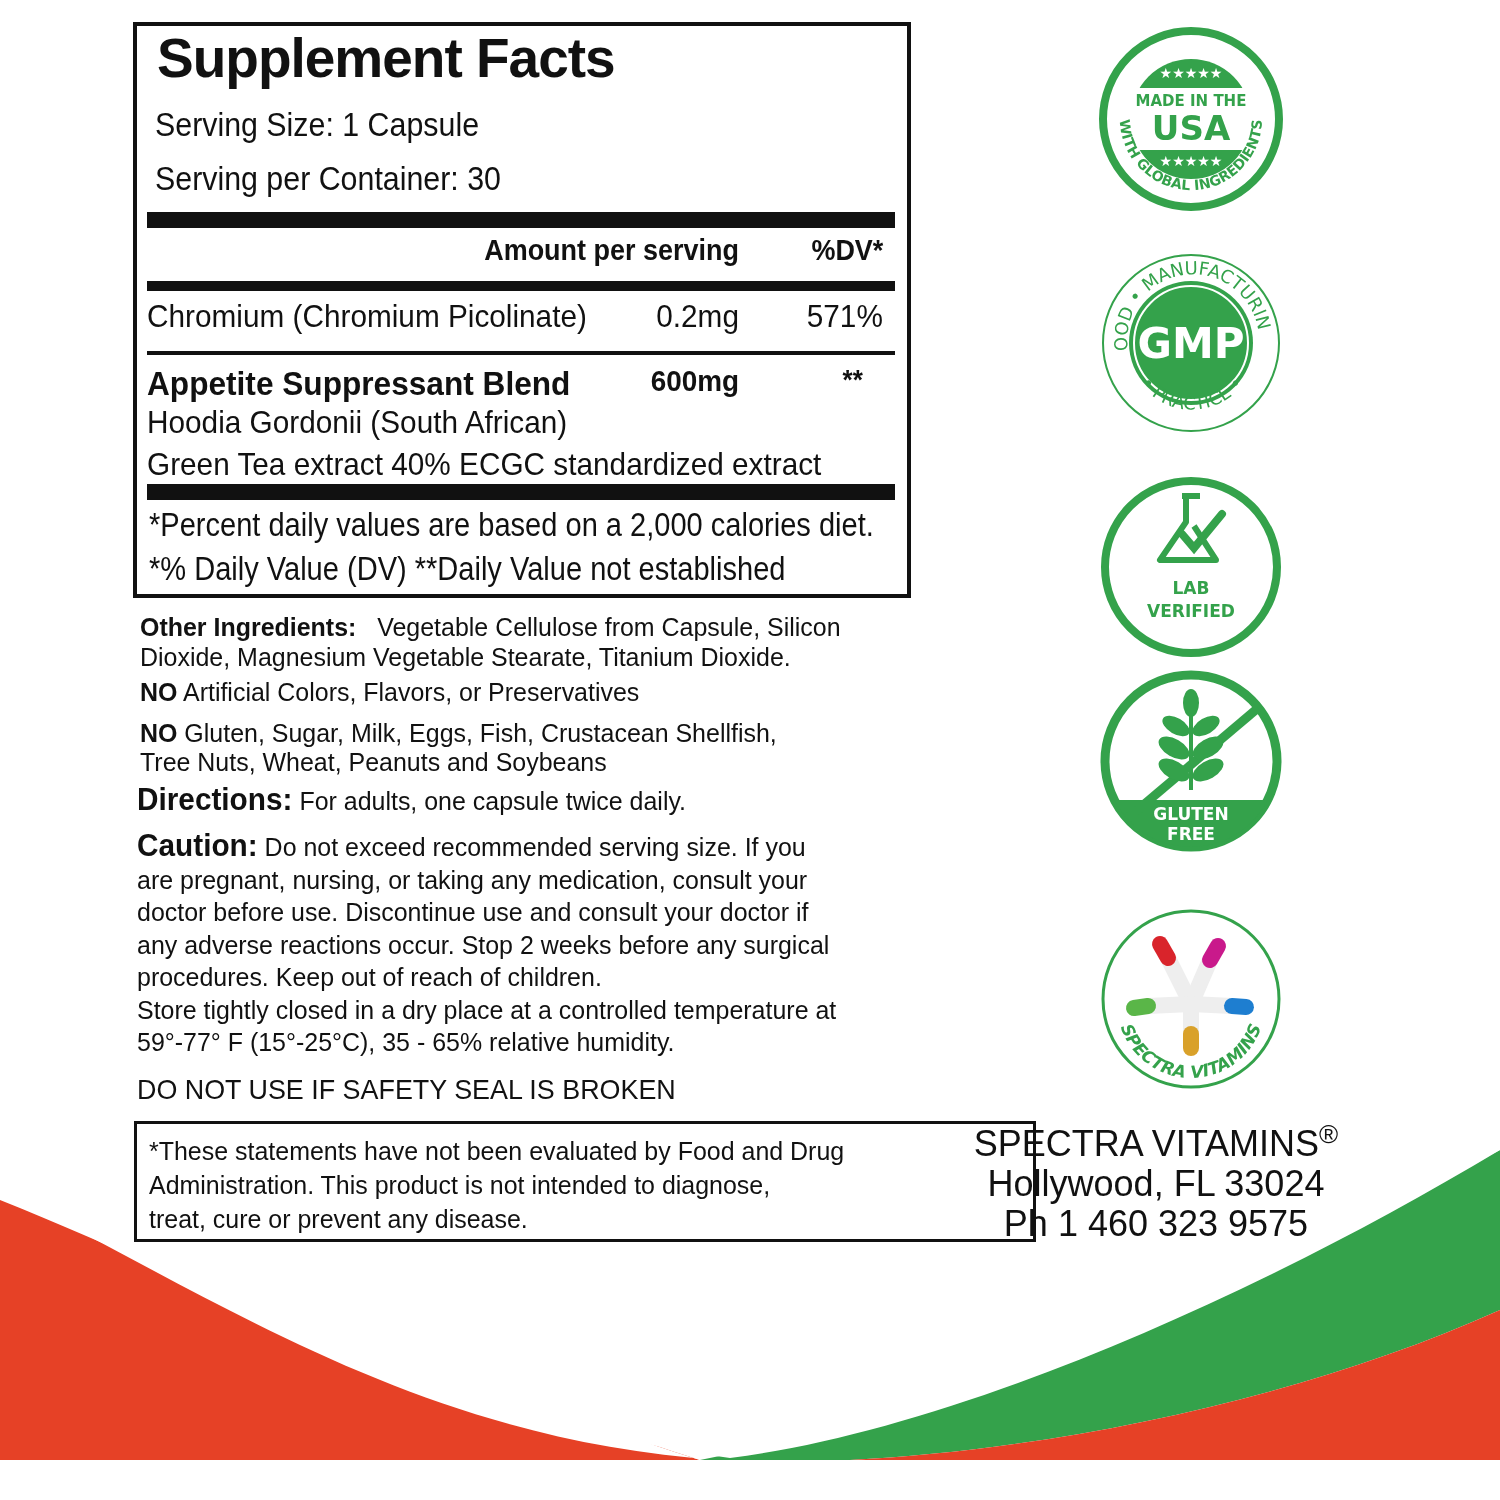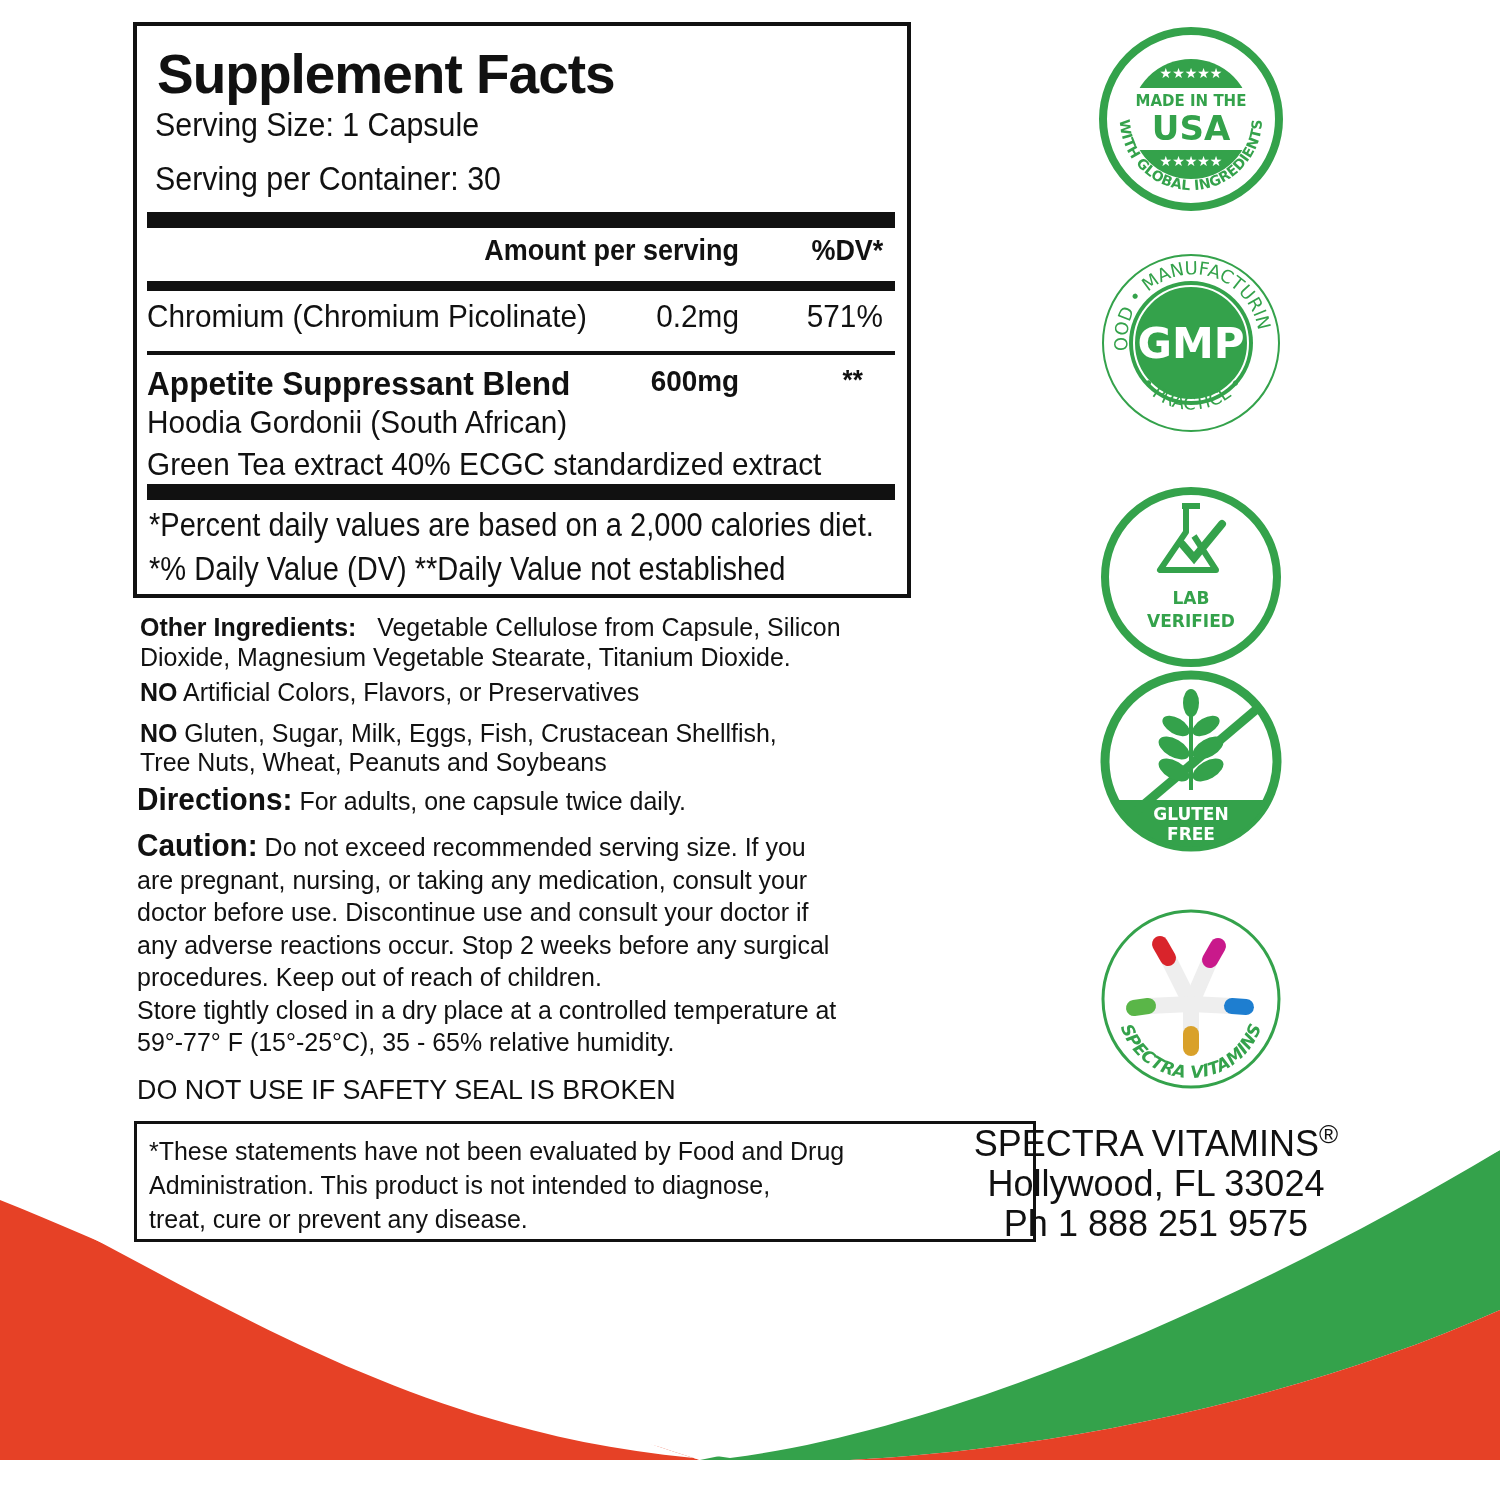--- a/index.html
+++ b/index.html
@@ -1,19 +1,19 @@
 <!DOCTYPE html>
 <html><head>
 <meta charset="utf-8">
 <style>
   html, body { margin:0; padding:0; }
   body { width:1500px; height:1500px; position:relative; background:#ffffff; overflow:hidden; font-family:"Liberation Sans", sans-serif; color:#111; }
   .bg-waves { position:absolute; left:0; top:0; width:1500px; height:1500px; z-index:0; }
   .facts-box { position:absolute; left:133px; top:22px; width:778px; height:576px; border:4px solid #111; box-sizing:border-box; background:#fff; z-index:1; }
-  .facts-title { position:absolute; left:20px; top:16px; font-size:55px; font-weight:900; letter-spacing:-1px; font-family:"Liberation Sans", sans-serif; transform:scaleX(1.0); }
+  .facts-title { position:absolute; left:20px; top:0; font-size:55px; font-weight:900; letter-spacing:-1px; font-family:"Liberation Sans", sans-serif; transform:scaleX(1.0); }
   .serving { position:absolute; left:18px; font-size:33px; transform-origin:left; transform:scaleX(0.92); }
   .bar { position:absolute; left:10px; right:12px; background:#111; }
   .hdr { position:absolute; top:208px; font-size:29px; font-weight:bold; transform:scaleX(0.93); transform-origin:right; }
   .row-text { position:absolute; font-size:32px; transform-origin:left; transform:scaleX(0.93); white-space:nowrap; }
   .right-al { transform-origin:right; }
   .footnote { position:absolute; left:12px; font-size:33px; white-space:nowrap; transform-origin:left; transform:scaleX(0.88); }
   .below { position:absolute; left:140px; font-size:26px; white-space:nowrap; z-index:1; transform-origin:left; transform:scaleX(0.96); }
   .below b { font-weight:bold; }
   .big-b { font-size:31px; font-weight:bold; }
   .caution { position:absolute; left:137px; top:830px; width:780px; font-size:26px; line-height:32.5px; z-index:1; }
@@ -105,21 +105,21 @@
 
 <div class="fda-box">
   <span>*These statements have not been evaluated by Food and Drug</span>
   <span>Administration. This product is not intended to diagnose,</span>
   <span>treat, cure or prevent any disease.</span>
 </div>
 
 <div class="company">
   <div style="margin-top:6px;"><span>SPECTRA VITAMINS</span><span class="reg">®</span></div>
   <div>Hollywood, FL 33024</div>
-  <div>Ph 1 888 251 9575</div>
+  <div>Ph 1 460 323 9575</div>
 </div>
 
 <div class="badge" style="top:26px;">
   <svg viewBox="0 0 186 186">
     <defs>
         <path id="usaArc" d="M 22 93 A 71 71 0 0 0 164 93"></path>
       </defs>
     <circle cx="93" cy="93" r="88" fill="none" stroke="#34A24B" stroke-width="8"></circle>
     <circle cx="93" cy="93" r="60" fill="#34A24B"></circle>
     <rect x="28" y="62" width="130" height="62" fill="#fff"></rect>
@@ -139,21 +139,21 @@
     </defs>
     <circle cx="93" cy="93" r="88" fill="none" stroke="#34A24B" stroke-width="2"></circle>
     <circle cx="93" cy="93" r="62" fill="#34A24B"></circle>
     <circle cx="93" cy="93" r="57" fill="none" stroke="#fff" stroke-width="2"></circle>
     <text x="93" y="108" text-anchor="middle" font-size="42" font-weight="bold" fill="#fff" font-family="DejaVu Sans, sans-serif">GMP</text>
     <text font-size="18" fill="#34A24B" font-family="DejaVu Sans, sans-serif"><textPath href="#gmpTop" startOffset="50%" text-anchor="middle">GOOD • MANUFACTURING</textPath></text>
     <text font-size="18" fill="#34A24B" font-family="DejaVu Sans, sans-serif"><textPath href="#gmpBot" startOffset="50%" text-anchor="middle">• PRACTICE •</textPath></text>
   </svg>
 </div>
 
-<div class="badge" style="top:484px;">
+<div class="badge" style="top:474px;">
   <svg viewBox="0 0 186 186">
     <circle cx="93" cy="93" r="86" fill="none" stroke="#34A24B" stroke-width="8"></circle>
     <path d="M84 22 L102 22 M88 22 L88 48 L62 86 L118 86 L96 52" fill="none" stroke="#34A24B" stroke-width="6" stroke-linejoin="round"></path>
     <path d="M84 60 L96 74 L124 40" fill="none" stroke="#34A24B" stroke-width="8" stroke-linecap="round"></path>
     <text x="93" y="120" text-anchor="middle" font-size="17" font-weight="bold" fill="#34A24B" font-family="DejaVu Sans, sans-serif">LAB</text>
     <text x="93" y="143" text-anchor="middle" font-size="17" font-weight="bold" fill="#34A24B" font-family="DejaVu Sans, sans-serif">VERIFIED</text>
   </svg>
 </div>
 
 <div class="badge" style="top:668px;">

